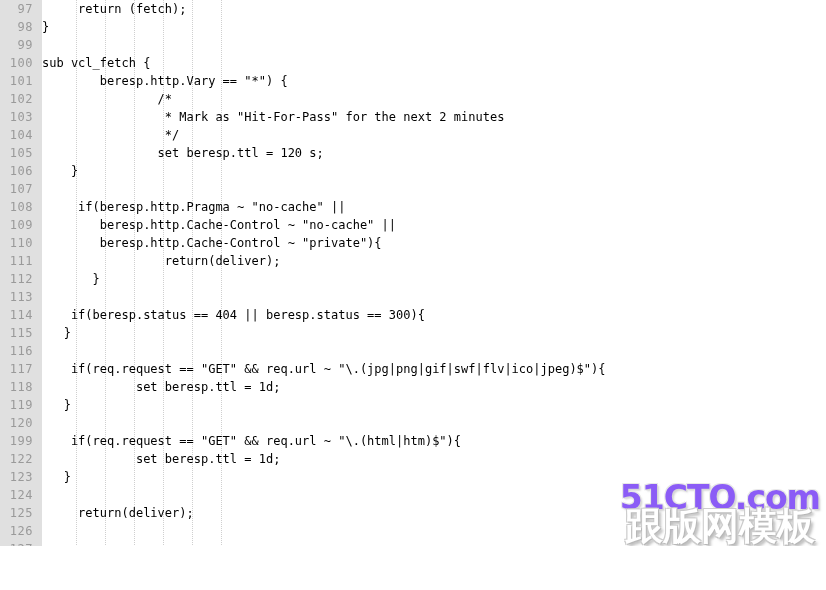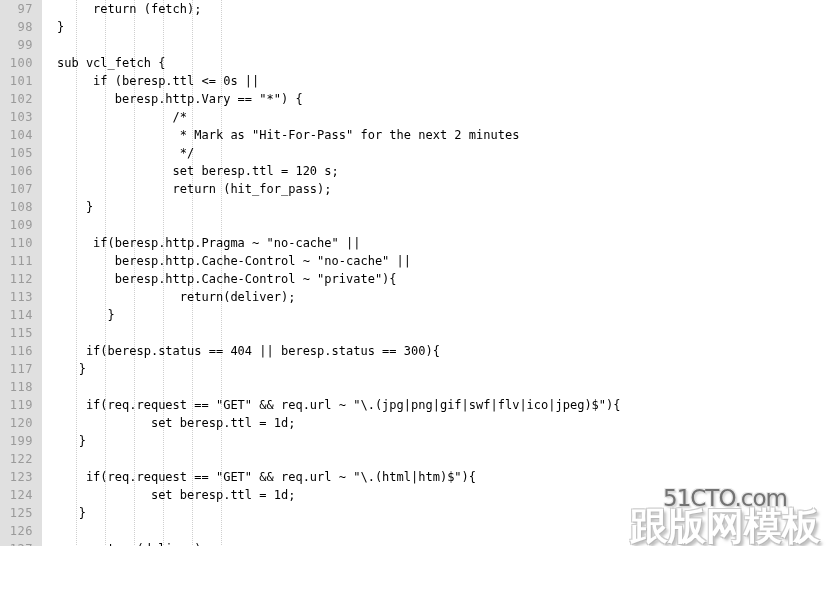--- a/index.html
+++ b/index.html
@@ -81,38 +81,37 @@
     width: 784px;
   }
   .code-line {
     height: 18px;
     line-height: 18px;
     font-family: "DejaVu Sans Mono", "Liberation Mono", monospace;
     font-size: 12px;
     color: #000000;
     white-space: pre;
     letter-spacing: 0px;
-    padding-left: 15px;
   }
 
   
   #watermark {
     position: absolute;
     right: 6px;
     bottom: 4px;
     z-index: 5;
     text-align: center;
     pointer-events: none;
     user-select: none;
   }
   #watermark-top {
     font-family: "DejaVu Sans", "Liberation Sans", sans-serif;
-    font-size: 23px;
-    font-weight: normal;
-    color: #737373;
+    font-size: 33px;
+    font-weight: bold;
+    color: #8b5cf6;
     letter-spacing: -1px;
     line-height: 24px;
     text-shadow:
       1px 1px 0 #d6d6d6,
       -1px 1px 0 #e8e8e8,
        1px -1px 0 #e8e8e8,
       -1px -1px 0 #e8e8e8,
        2px 2px 2px rgba(190,190,190,0.65);
   }
   #watermark-bottom {
@@ -181,27 +180,25 @@
       <div class="line-number">127</div>
       <div class="line-number">128</div>
       <div class="line-number">129</div>
     </div>
 
   <div id="code-lines">
       <div class="code-line">     return (fetch);</div>
       <div class="code-line">}</div>
       <div class="code-line"></div>
       <div class="code-line">sub vcl_fetch {</div>
-      <div class="code-line">     if (beresp.ttl &lt;= 0s ||</div>
       <div class="code-line">        beresp.http.Vary == "*") {</div>
       <div class="code-line">                /*</div>
       <div class="code-line">                 * Mark as "Hit-For-Pass" for the next 2 minutes</div>
       <div class="code-line">                 */</div>
       <div class="code-line">                set beresp.ttl = 120 s;</div>
-      <div class="code-line">                return (hit_for_pass);</div>
       <div class="code-line">    }</div>
       <div class="code-line"></div>
       <div class="code-line">     if(beresp.http.Pragma ~ "no-cache" ||</div>
       <div class="code-line">        beresp.http.Cache-Control ~ "no-cache" ||</div>
       <div class="code-line">        beresp.http.Cache-Control ~ "private"){</div>
       <div class="code-line">                 return(deliver);</div>
       <div class="code-line">       }</div>
       <div class="code-line"></div>
       <div class="code-line">    if(beresp.status == 404 || beresp.status == 300){</div>
       <div class="code-line">   }</div>

